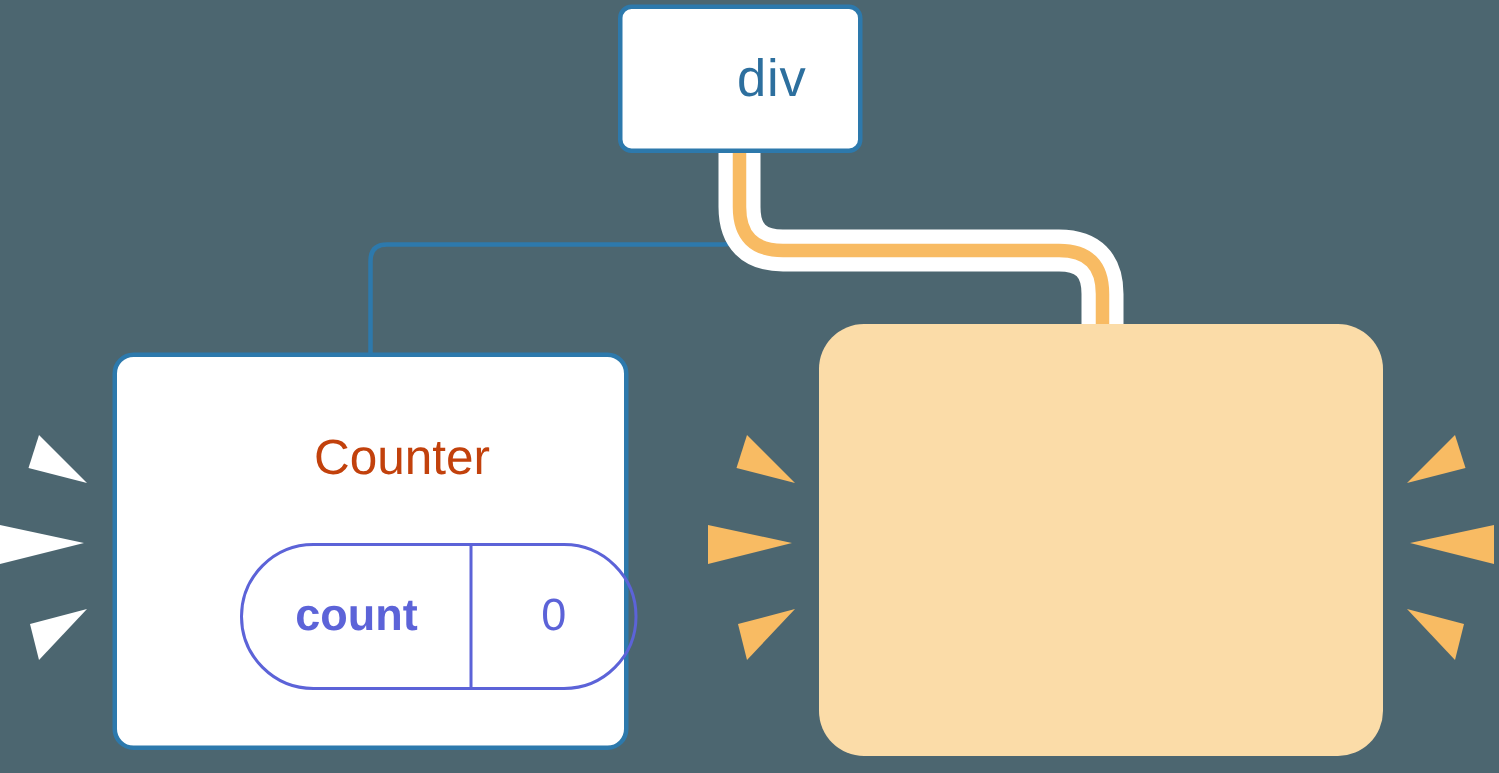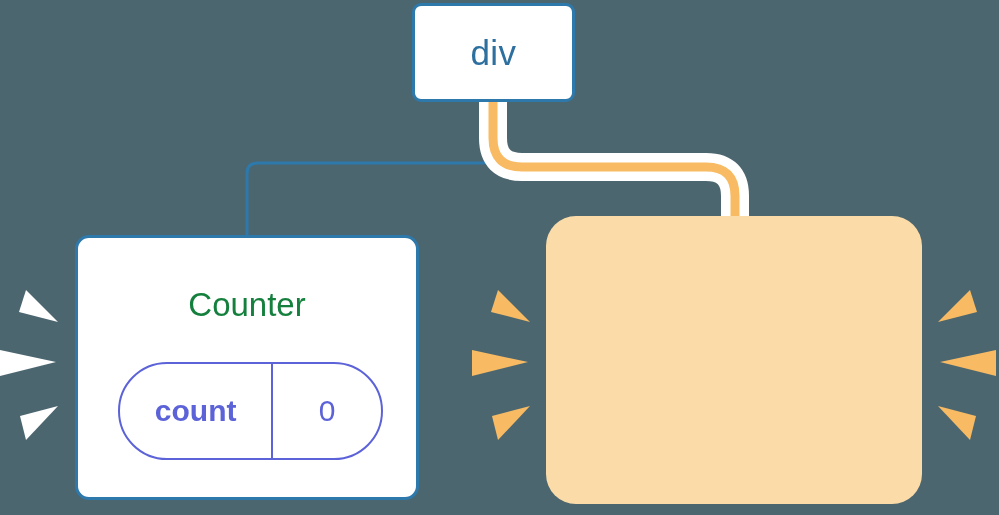--- a/index.html
+++ b/index.html
@@ -20,20 +20,21 @@
     left: 0;
     top: 0;
     width: 999px;
     height: 515px;
     pointer-events: none;
   }
   .node {
     position: absolute;
     background: #ffffff;
     box-sizing: border-box;
+    padding-left: 42px;
   }
   #div-node {
     left: 412px;
     top: 3px;
     width: 163px;
     height: 99px;
     border: 3px solid #2d79ac;
     border-radius: 9px;
     display: flex;
     align-items: center;
@@ -70,21 +71,21 @@
     position: relative;
     width: 100%;
     height: 100%;
   }
   .counter-title {
     position: absolute;
     top: 50px;
     left: 0;
     right: 0;
     text-align: center;
-    color: #15803d;
+    color: #c2410c;
     font-size: 33px;
     line-height: 1;
     font-weight: 400;
   }
   .pill {
     position: absolute;
     border: 2px solid #5c63d8;
     border-radius: 999px;
     box-sizing: border-box;
     display: flex;

